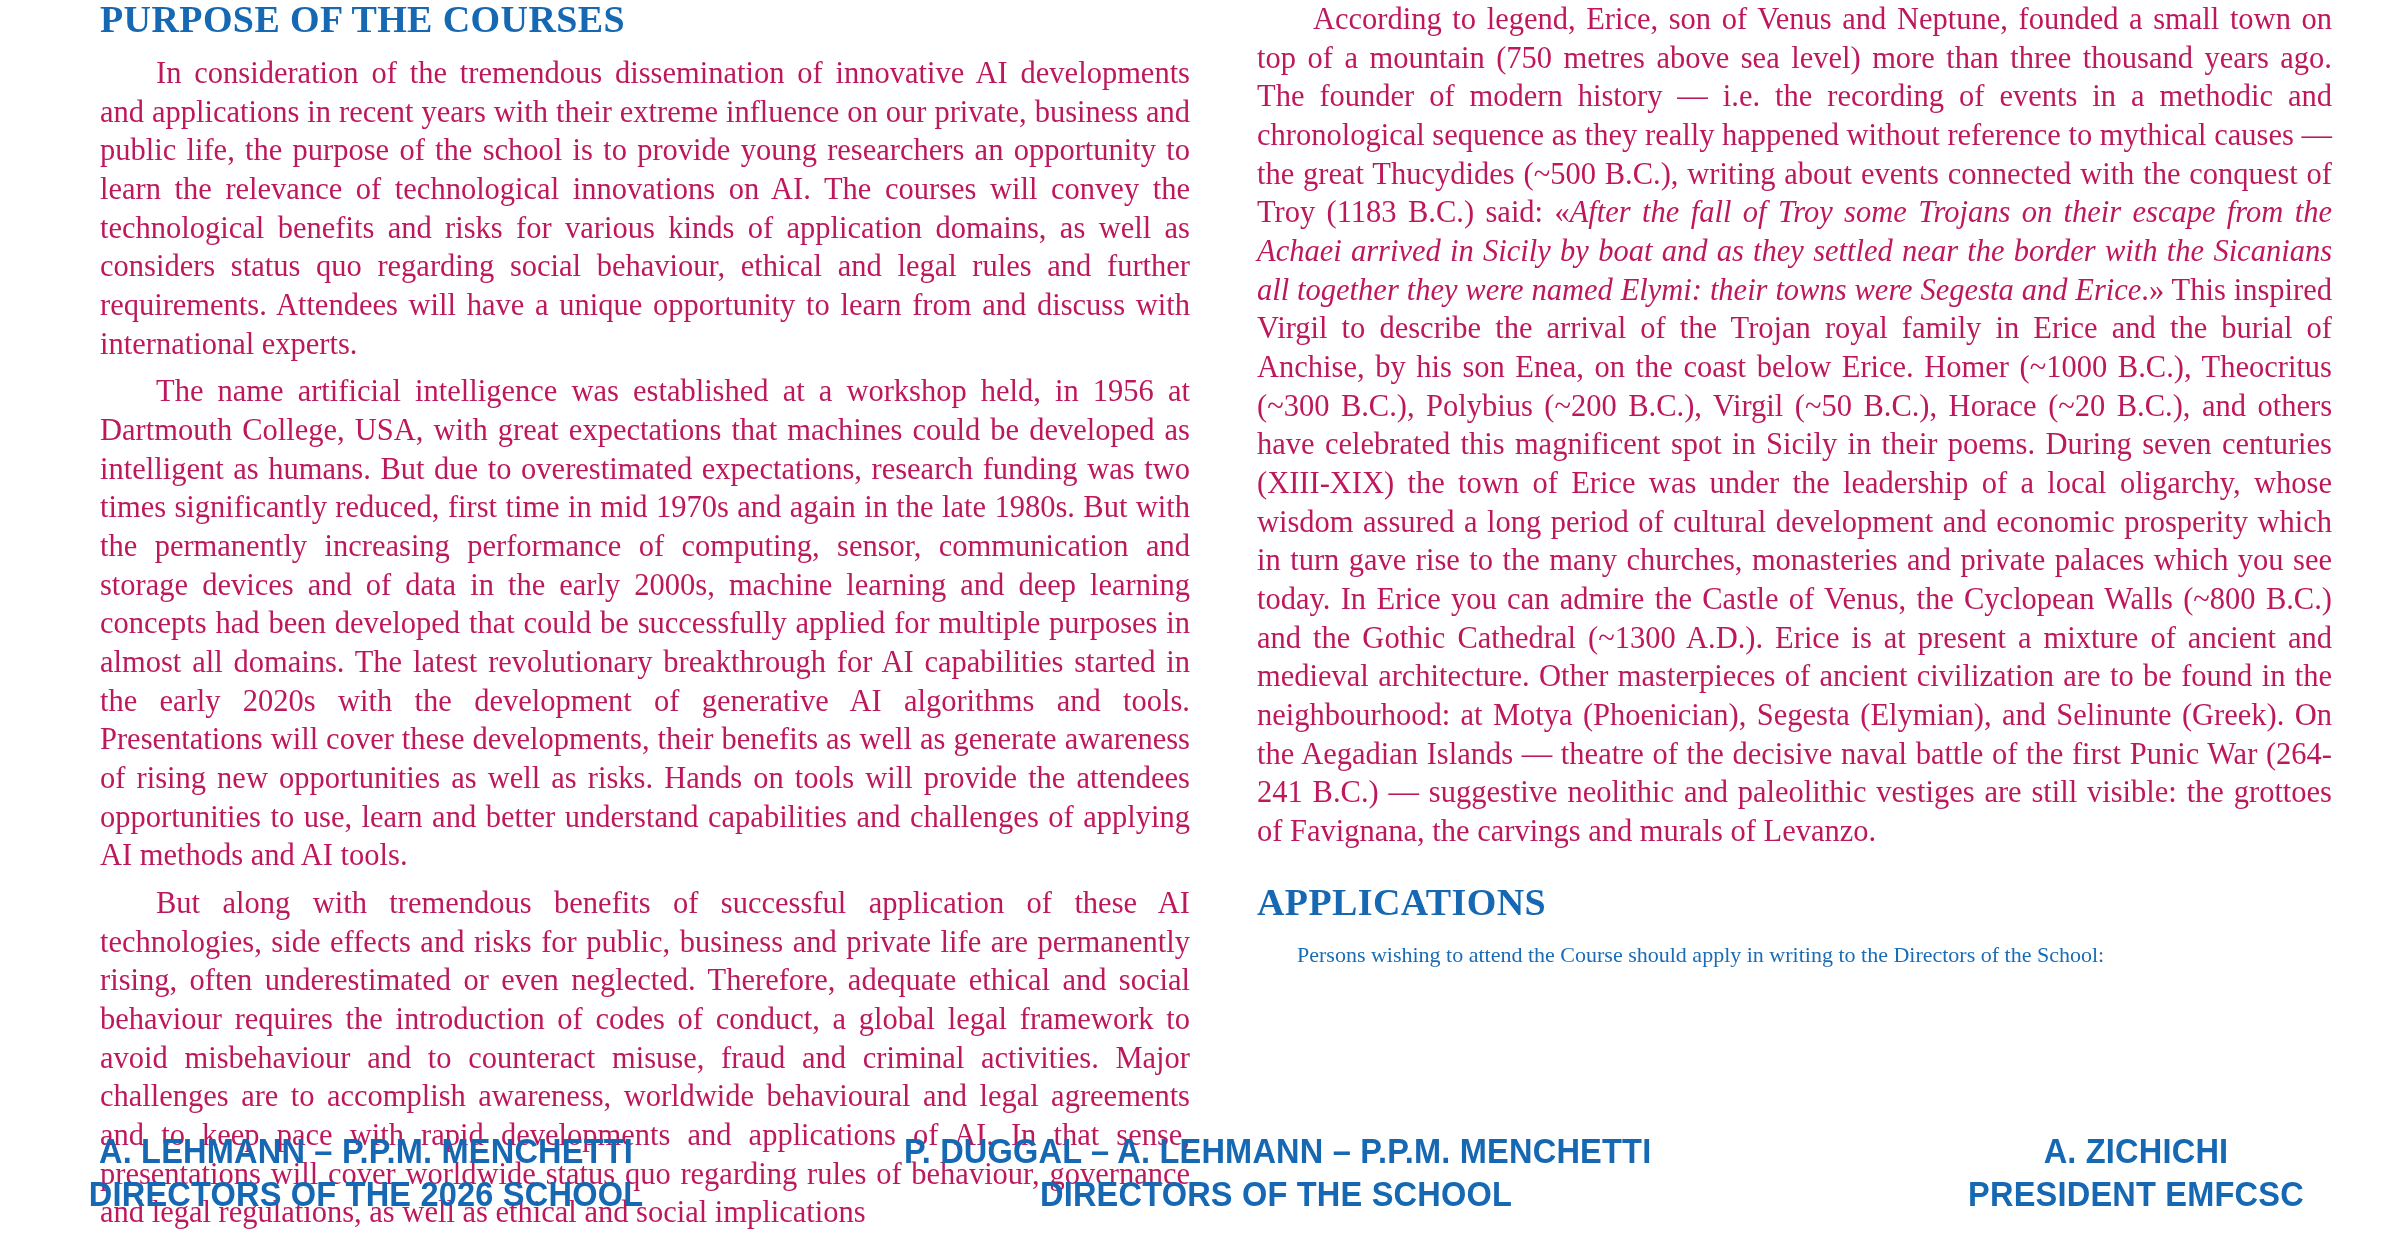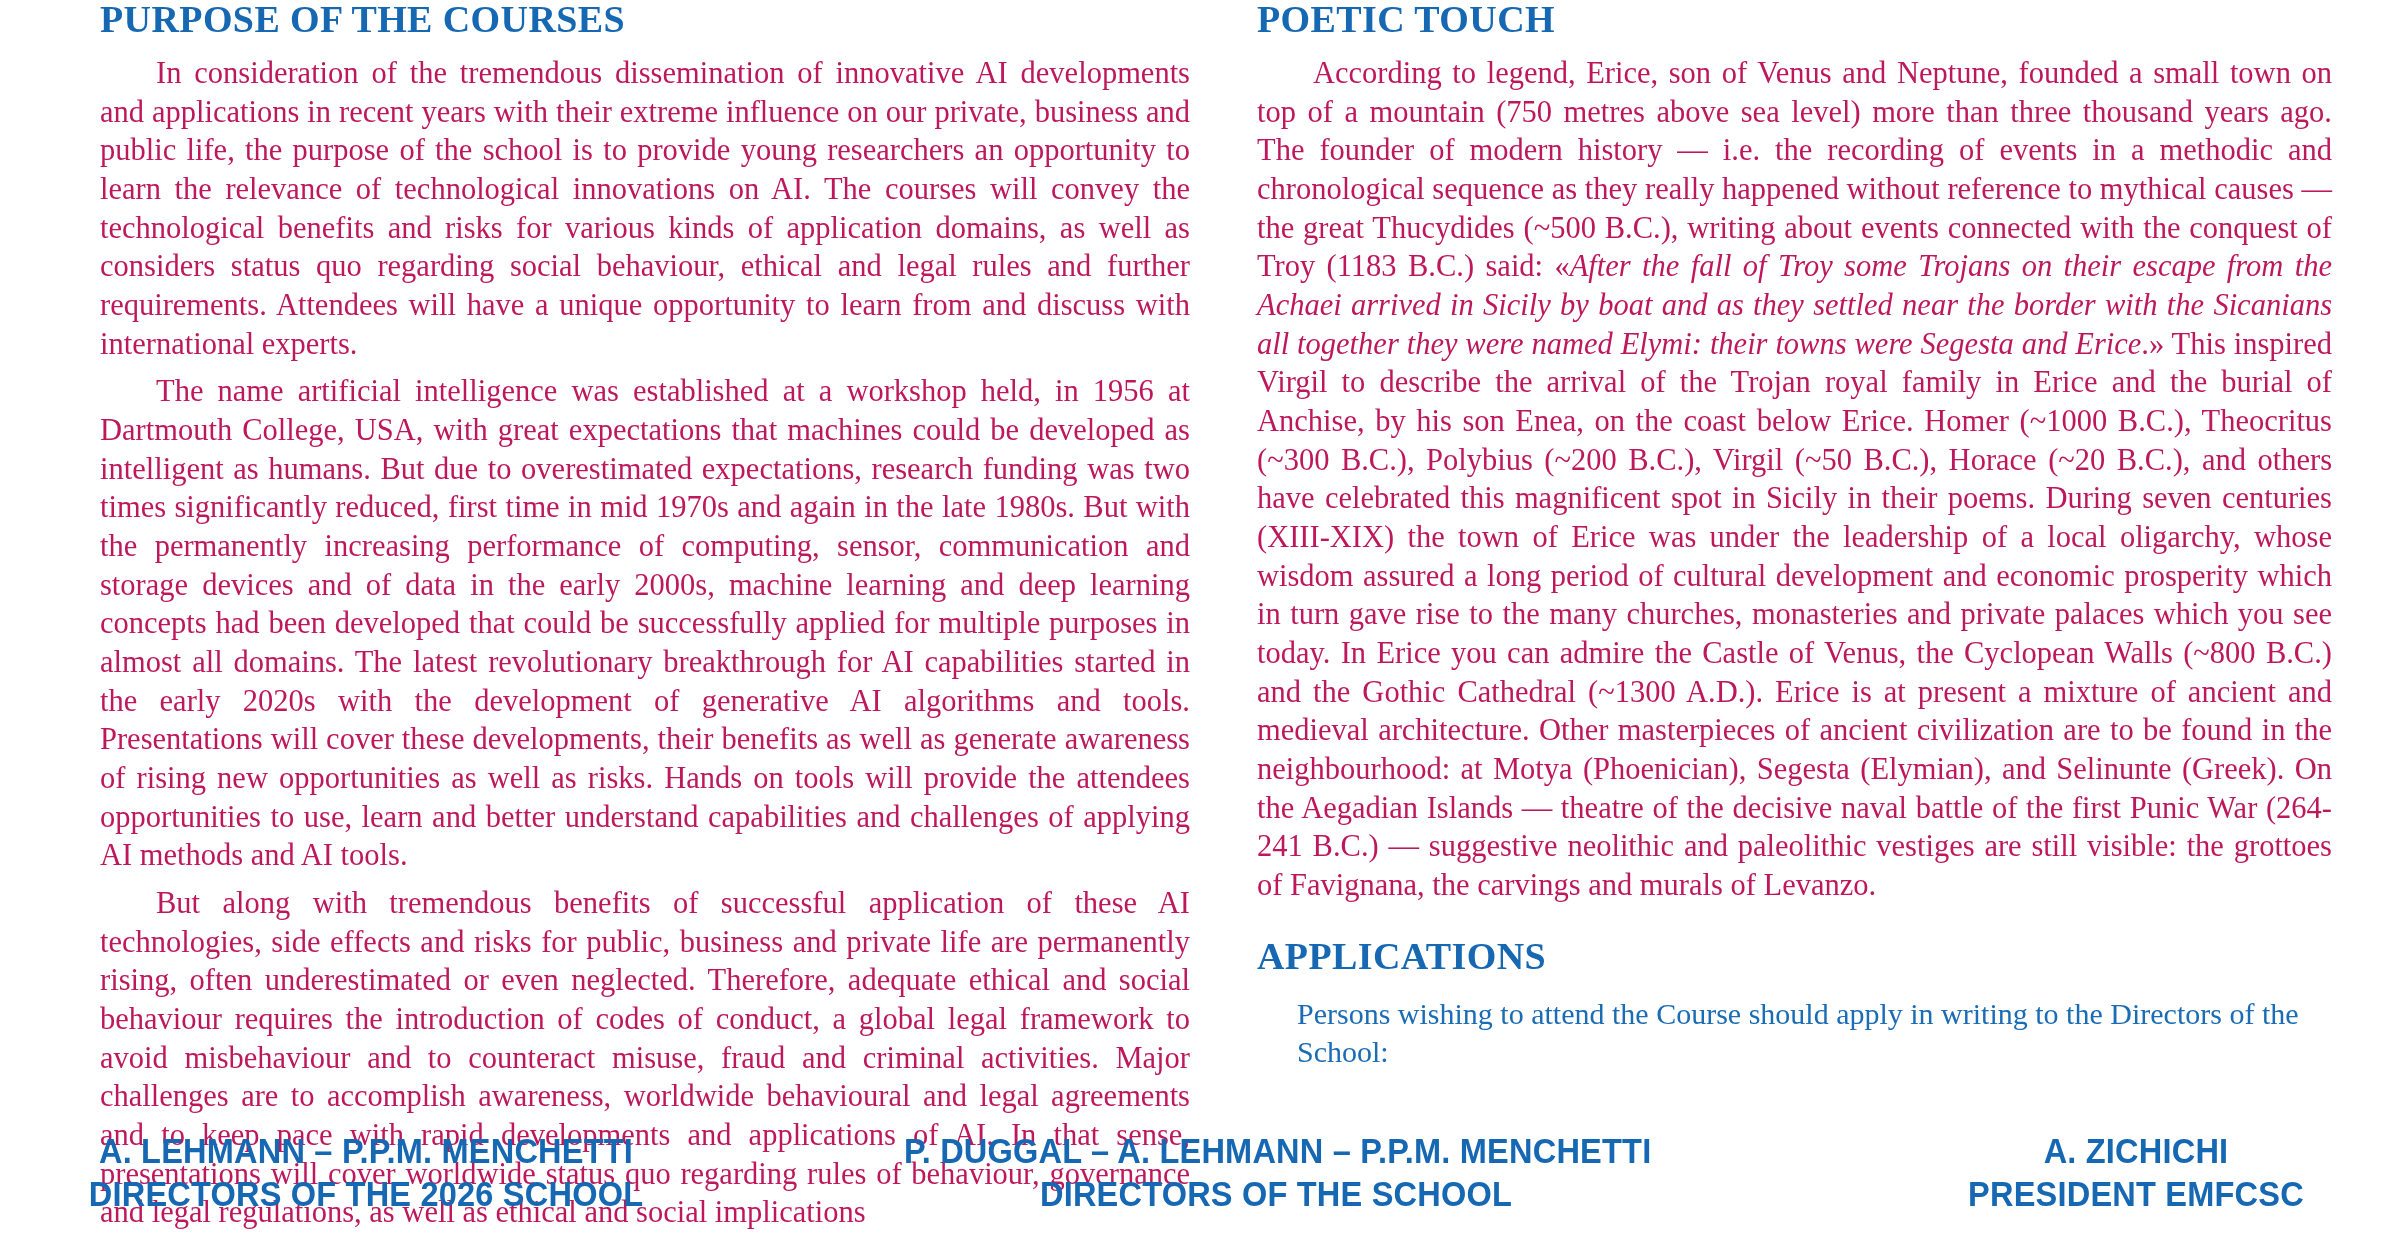--- a/index.html
+++ b/index.html
@@ -60,21 +60,21 @@
     hyphens: none;
   }
   p.body + p.body { margin-top: 9px; }
   p.body.indent { text-indent: 56px; }
 
   
   .applications-block { margin-top: 32px; }
   .applications-block .section-head { margin-bottom: 18px; }
 
   p.apply-lead {
-    font-size: 30px;
+    font-size: 22px;
     line-height: 1.27;
     margin: 0 0 18px 0;
     padding-left: 40px;
     text-align: left;
   }
   .it { font-style: italic; }
 
   
   .footer {
     position: absolute;
@@ -112,21 +112,20 @@
       <p class="body indent">In consideration of the tremendous dissemination of innovative AI developments and applications in recent years with their extreme influence on our private, business and public life, the purpose of the school is to provide young researchers an opportunity to learn the relevance of technological innovations on AI. The courses will convey the technological benefits and risks for various kinds of application domains, as well as considers status quo regarding social behaviour, ethical and legal rules and further requirements. Attendees will have a unique opportunity to learn from and discuss with international experts.</p>
 
       <p class="body indent">The name artificial intelligence was established at a workshop held, in 1956 at Dartmouth College, USA, with great expectations that machines could be developed as intelligent as humans. But due to overestimated expectations, research funding was two times significantly reduced, first time in mid 1970s and again in the late 1980s. But with the permanently increasing performance of computing, sensor, communication and storage devices and of data in the early 2000s, machine learning and deep learning concepts had been developed that could be successfully applied for multiple purposes in almost all domains. The latest revolutionary breakthrough for AI capabilities started in the early 2020s with the development of generative AI algorithms and tools. Presentations will cover these developments, their benefits as well as generate awareness of rising new opportunities as well as risks. Hands on tools will provide the attendees opportunities to use, learn and better understand capabilities and challenges of applying AI methods and AI tools.</p>
 
       <p class="body indent">But along with tremendous benefits of successful application of these AI technologies, side effects and risks for public, business and private life are permanently rising, often underestimated or even neglected. Therefore, adequate ethical and social behaviour requires the introduction of codes of conduct, a global legal framework to avoid misbehaviour and to counteract misuse, fraud and criminal activities. Major challenges are to accomplish awareness, worldwide behavioural and legal agreements and to keep pace with rapid developments and applications of AI. In that sense, presentations will cover worldwide status quo regarding rules of behaviour, governance and legal regulations, as well as ethical and social implications</p>
 
     </div>
 
     <div class="col col-right">
 
-      <h2 class="section-head tight-top">POETIC TOUCH</h2>
 
       <p class="body indent"><span>According to legend, Erice, son of Venus and Neptune, founded a small town on top of a mountain (750 metres above sea level) more than three thousand years ago. The founder of modern history — i.e. the recording of events in a methodic and chronological sequence as they really happened without reference to mythical causes — the great Thucydides (~500 B.C.), writing about events connected with the conquest of Troy (1183 B.C.) said: «</span><span class="it">After the fall of Troy some Trojans on their escape from the Achaei arrived in Sicily by boat and as they settled near the border with the Sicanians all together they were named Elymi: their towns were Segesta and Erice</span><span>.» This inspired Virgil to describe the arrival of the Trojan royal family in Erice and the burial of Anchise, by his son Enea, on the coast below Erice. Homer (~1000 B.C.), Theocritus (~300 B.C.), Polybius (~200 B.C.), Virgil (~50 B.C.), Horace (~20 B.C.), and others have celebrated this magnificent spot in Sicily in their poems. During seven centuries (XIII-XIX) the town of Erice was under the leadership of a local oligarchy, whose wisdom assured a long period of cultural development and economic prosperity which in turn gave rise to the many churches, monasteries and private palaces which you see today. In Erice you can admire the Castle of Venus, the Cyclopean Walls (~800 B.C.) and the Gothic Cathedral (~1300 A.D.). Erice is at present a mixture of ancient and medieval architecture. Other masterpieces of ancient civilization are to be found in the neighbourhood: at Motya (Phoenician), Segesta (Elymian), and Selinunte (Greek). On the Aegadian Islands — theatre of the decisive naval battle of the first Punic War (264-241 B.C.) — suggestive neolithic and paleolithic vestiges are still visible: the grottoes of Favignana, the carvings and murals of Levanzo.</span></p>
 
 
       <div class="applications-block">
         <h2 class="section-head">APPLICATIONS</h2>
 
         <p class="apply-lead">Persons wishing to attend the Course should apply in writing to the Directors of the School:</p>
 
       </div>

